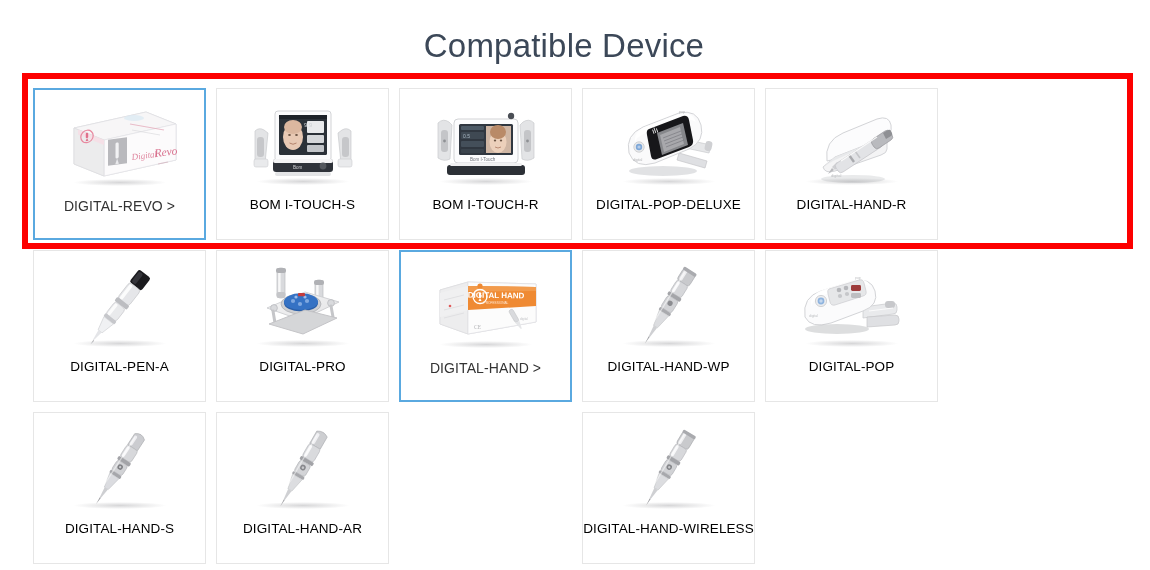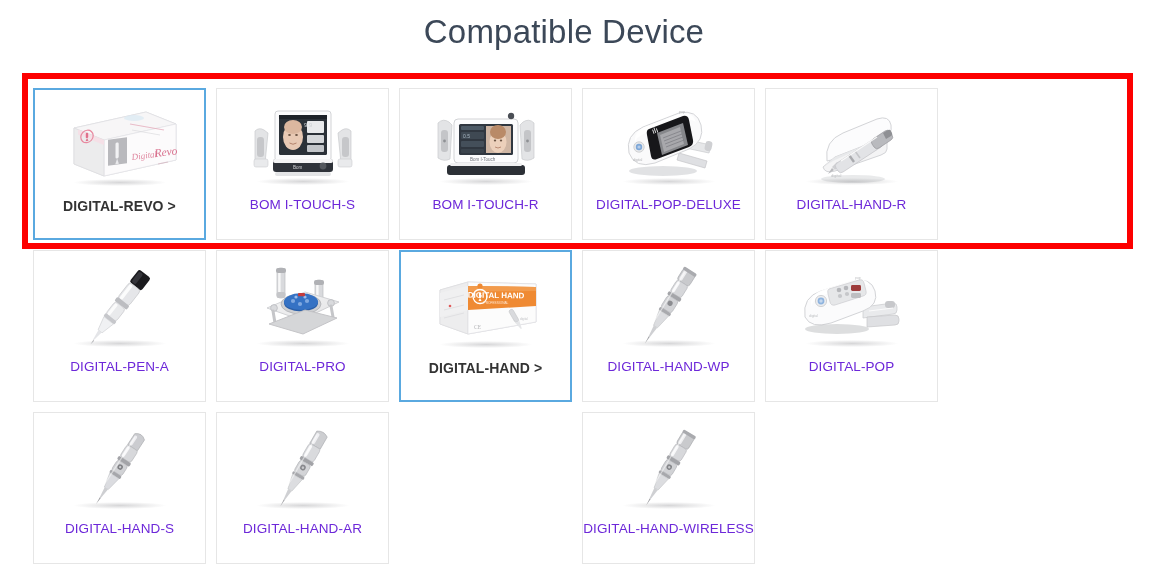--- a/index.html
+++ b/index.html
@@ -15,21 +15,21 @@
   .page {
     position: relative;
     width: 1150px;
     height: 570px;
     background: #ffffff;
   }
 
   
   .page-title {
     position: absolute;
-    top: 13px;
+    top: 27px;
     left: 0;
     width: 1128px;
     text-align: center;
     font-size: 33px;
     font-weight: 400;
     color: #3c4858;
     letter-spacing: 0.2px;
   }
 
   
@@ -64,31 +64,31 @@
     height: 108px;
     display: flex;
     align-items: center;
     justify-content: center;
     position: relative;
     overflow: hidden;
   }
 
   .card-label {
     font-size: 13.5px;
-    color: #6d28d9;
+    color: #000000;
     letter-spacing: 0.1px;
     text-align: center;
     line-height: 1.2;
     padding: 0 4px;
     white-space: nowrap;
   }
 
   .card.featured .card-label {
     color: #333333;
-    font-weight: bold;
+    font-weight: normal;
     font-size: 14px;
   }
 
   
   .red-highlight {
     position: absolute;
     left: 22px;
     top: 73px;
     width: 1111px;
     height: 176px;

